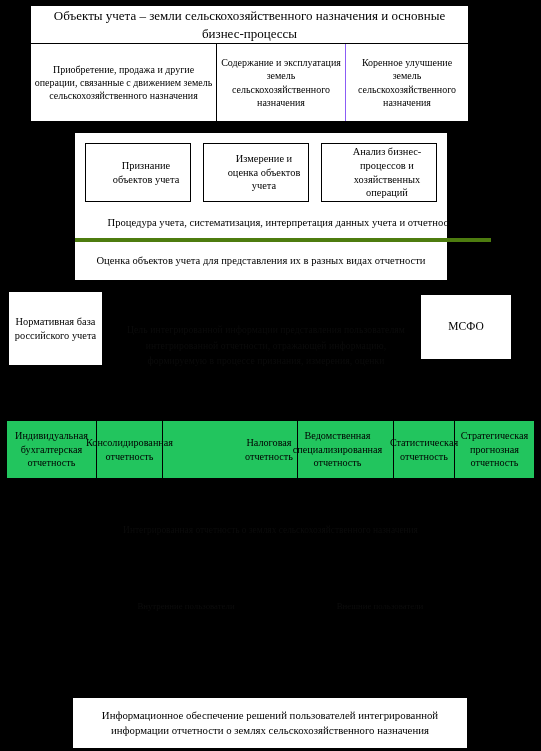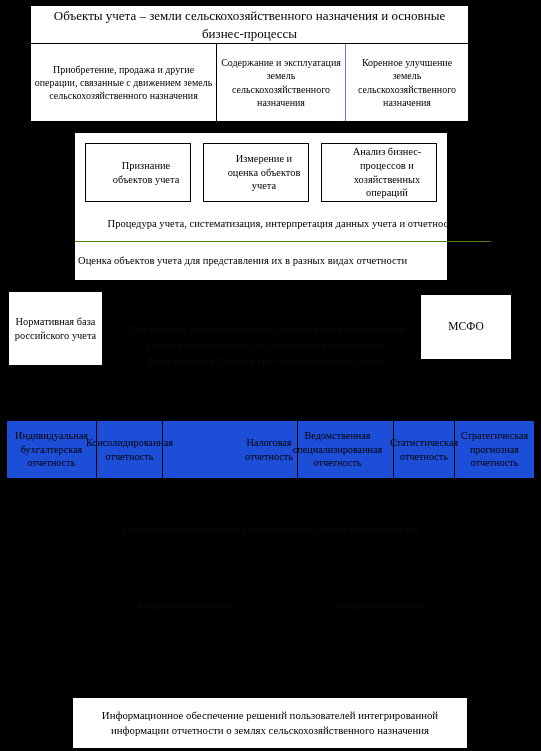--- a/index.html
+++ b/index.html
@@ -99,28 +99,28 @@
   #s2i1 { left: 128px; width: 106px; }
   #s2i2 { left: 246px; width: 116px; }
 
   #s2-proc {
     position: absolute;
     left: 0; top: 74px;
     width: 416px; height: 35px;
     display: flex; align-items: center; justify-content: center;
     font-size: 10.6px;
     line-height: 1.32;
-    border-bottom: 1px solid #4d7c0f;
+    border-bottom: 4px solid #4d7c0f;
     box-sizing: border-box;
   }
   #s2-eval {
     position: absolute;
     left: 0; top: 109px;
     width: 372px; height: 38px;
-    display: flex; align-items: center; 
+    display: flex; align-items: center; justify-content: center;
     font-size: 10.6px;
     line-height: 1.32;
     box-sizing: border-box;
   }
 
   
   #norm-box {
     left: 8px; top: 291px; width: 95px; height: 75px;
     font-size: 10.4px; line-height: 1.3;
   }
@@ -137,21 +137,21 @@
     line-height: 1.62;
     text-align: center;
     letter-spacing: .1px;
   }
 
   
   #sec4 {
     position: absolute;
     left: 6px; top: 420px;
     width: 529px; height: 59px;
-    background: #1d4ed8;
+    background: #22c55e;
     border: 1px solid #000000;
     box-sizing: border-box;
   }
   .s4cell {
     position: absolute;
     top: 0; height: 57px;
     display: flex; align-items: center; justify-content: center;
     box-sizing: border-box;
     font-size: 10.2px;
     line-height: 1.33;

